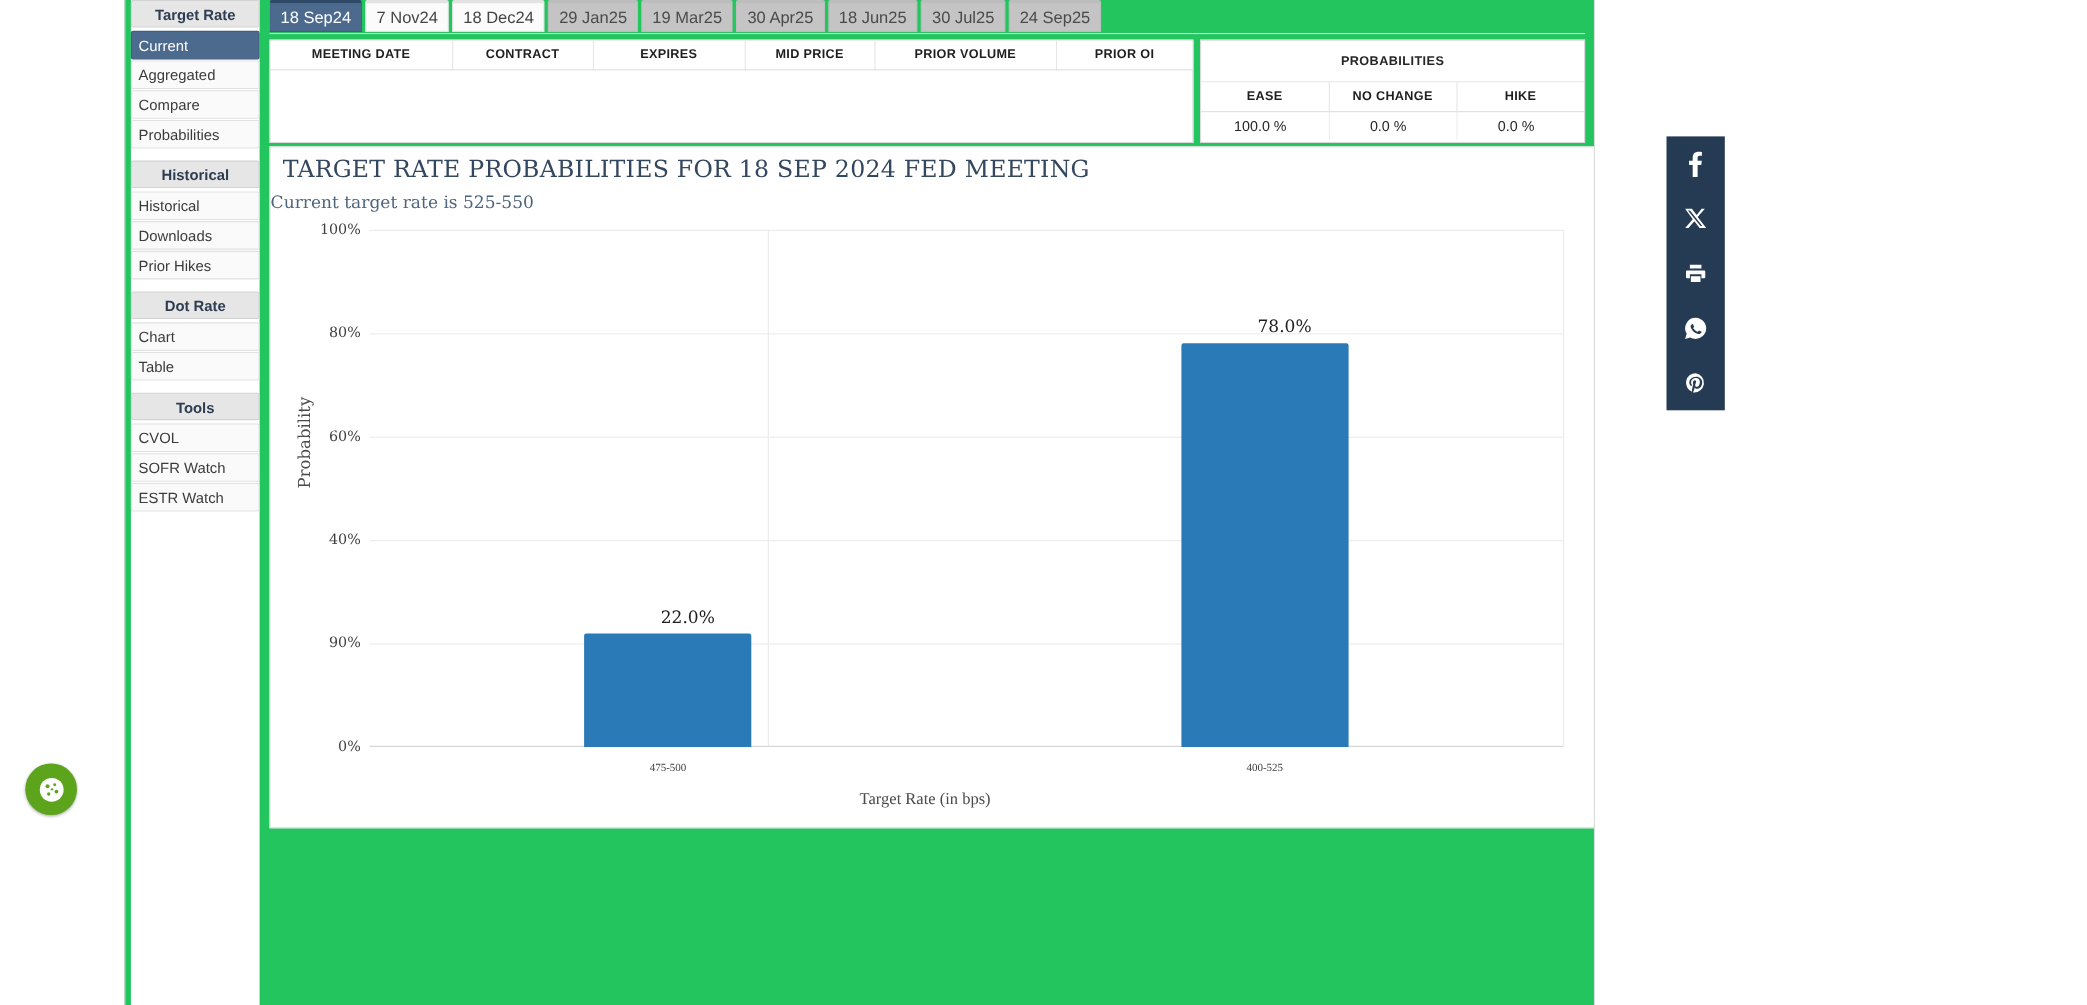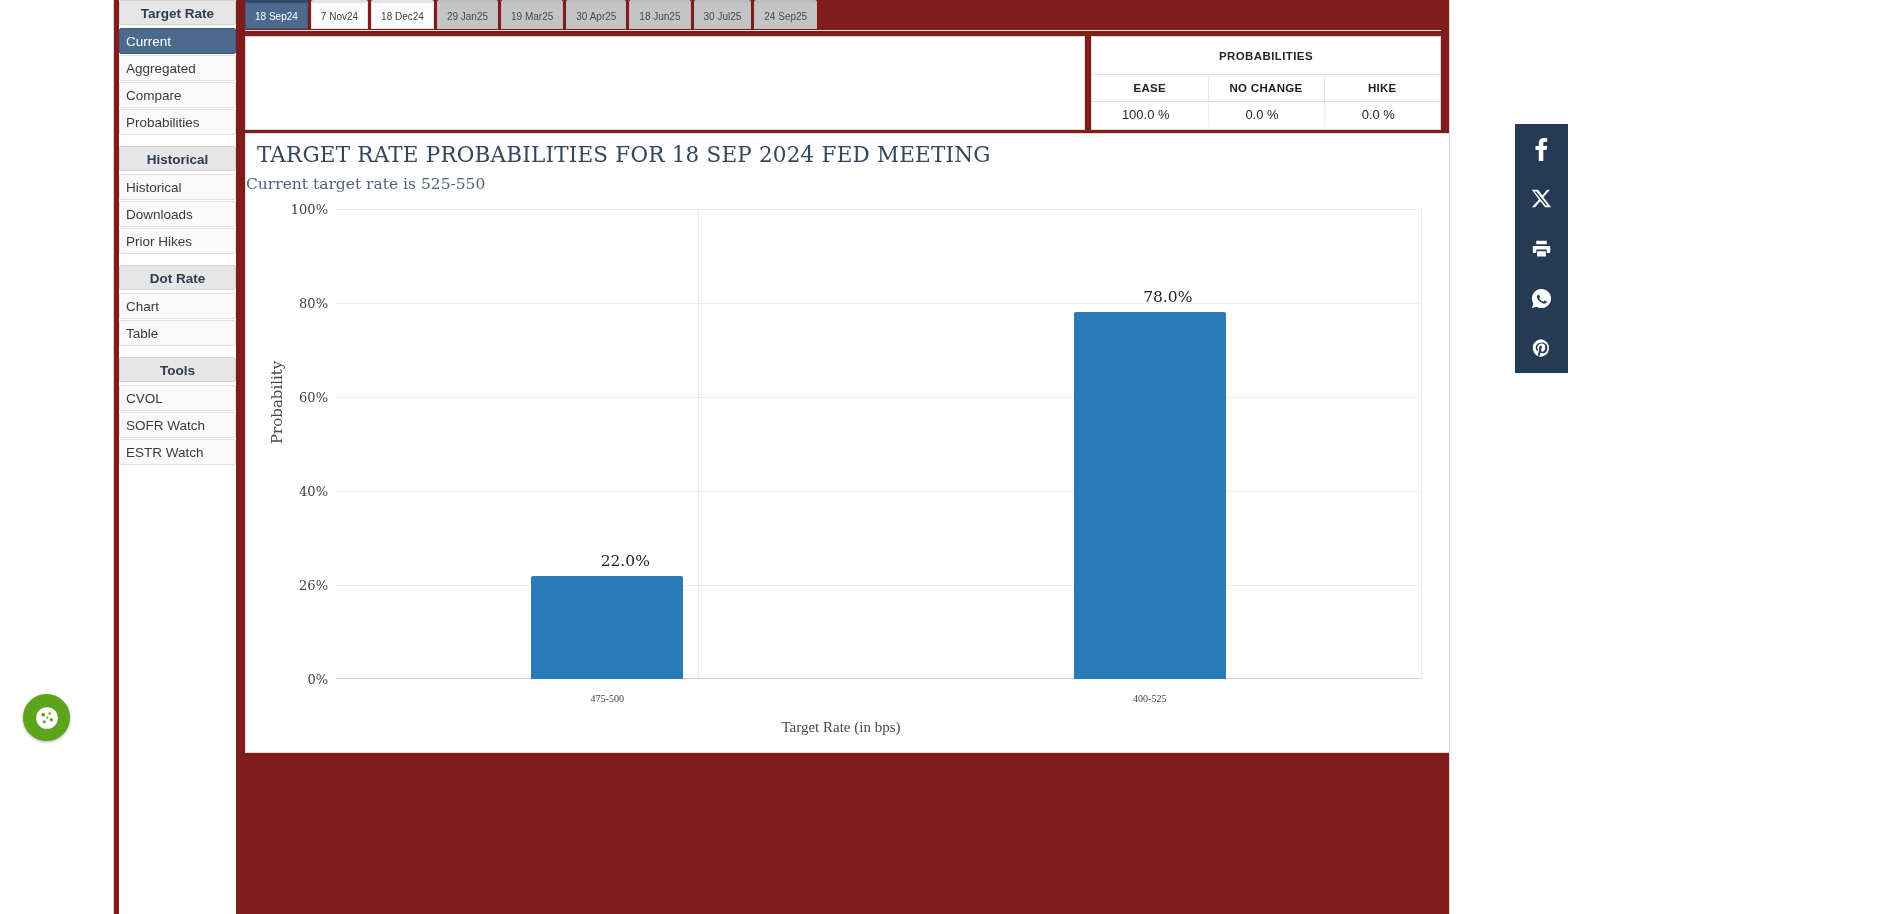--- a/index.html
+++ b/index.html
@@ -6,21 +6,21 @@
   html, body { margin: 0; padding: 0; }
   body {
     width: 1897px; height: 914px;
     font-family: "Liberation Sans", sans-serif;
     background: #ffffff;
     overflow: hidden;
     position: relative;
   }
 
   
-  #page { position: absolute; inset: 0; background: #7f1d1d; padding-left: 31px; }
+  #page { position: absolute; inset: 0; background: #22c55e; padding-left: 31px; }
 
   .left-gutter { position:absolute; left:0; top:0; width:113px; height:914px; background:#ffffff; }
   .gutter-line { position:absolute; left:113px; top:0; width:1px; height:914px; background:#d9d9d9; }
 
   
   #sidebar {
     position: absolute; left: 119px; top: 0; width: 117px; height: 914px;
     background: #ffffff;
   }
   .side-group { margin-bottom: 11px; }
@@ -40,21 +40,21 @@
   .side-item.active { background:#4b6a8e; border-color:#415c7c; color:#ffffff; }
 
   
   #main { position: absolute; left: 245px; top: 0; width: 1196px; height: 914px; }
 
   
   #tabstrip { position: relative; height: 31px; }
   .tab {
     position: relative; float: left; height: 29px; line-height: 28px;
     padding: 0 9px; margin-right: 3px;
-    font-size: 10px; color: #4a4a4a; cursor: pointer;
+    font-size: 15px; color: #4a4a4a; cursor: pointer;
     background: #c4c4c4; border: 1px solid #bdbdbd; border-top: 3px solid #bdbdbd;
     border-radius: 2px 2px 0 0; white-space: nowrap;
   }
   .tab.light { background:#fbfbfb; border-color:#e3e3e3; border-top-color:#e3e3e3; color:#444; }
   .tab.active {
     background:#4b6a8e; border-color:#3f5b7c; border-top:3px solid #2f4a68;
     color:#ffffff;
   }
   .tab-underline { position:absolute; left:0; top:30px; width:1196px; height:1px; background:#e0e0e0; }
 
@@ -222,20 +222,28 @@
         <table class="grid">
           <colgroup>
             <col style="width:165px">
               <col style="width:128px">
               <col style="width:138px">
             <col style="width:118px">
               <col style="width:165px">
               <col style="width:124px">
           </colgroup>
           <tbody>
+              <tr>
+            <th>MEETING DATE</th>
+            <th>CONTRACT</th>
+            <th>EXPIRES</th>
+            <th>MID PRICE</th>
+            <th>PRIOR VOLUME</th>
+            <th>PRIOR OI</th>
+          </tr>
         </tbody>
           </table>
       </div>
 
       <div class="panel" id="panel-prob">
         <div class="panel-title">PROBABILITIES</div>
         <table class="grid">
           <colgroup>
               <col style="width:116px">
               <col style="width:116px">
@@ -268,21 +276,21 @@
         <span></span>
       </div>
 
       <div id="watermark">Q</div>
 
       <div id="plot">
         <div class="plot-frame"></div>
         <div id="gridlines">
             <div class="ytick" style="top: 470px;">0%</div>
             <div class="gridline" style="top: 376px;"></div>
-            <div class="ytick" style="top: 376px;">26%</div>
+            <div class="ytick" style="top: 376px;">90%</div>
             <div class="gridline" style="top: 282px;"></div>
             <div class="ytick" style="top: 282px;">40%</div>
             <div class="gridline" style="top: 188px;"></div>
             <div class="ytick" style="top: 188px;">60%</div>
             <div class="gridline" style="top: 94px;"></div>
             <div class="ytick" style="top: 94px;">80%</div>
             <div class="gridline" style="top: 0px;"></div>
             <div class="ytick" style="top: 0px;">100%</div>
           </div>
         <div class="vdiv" style="left:33.33%"></div>

